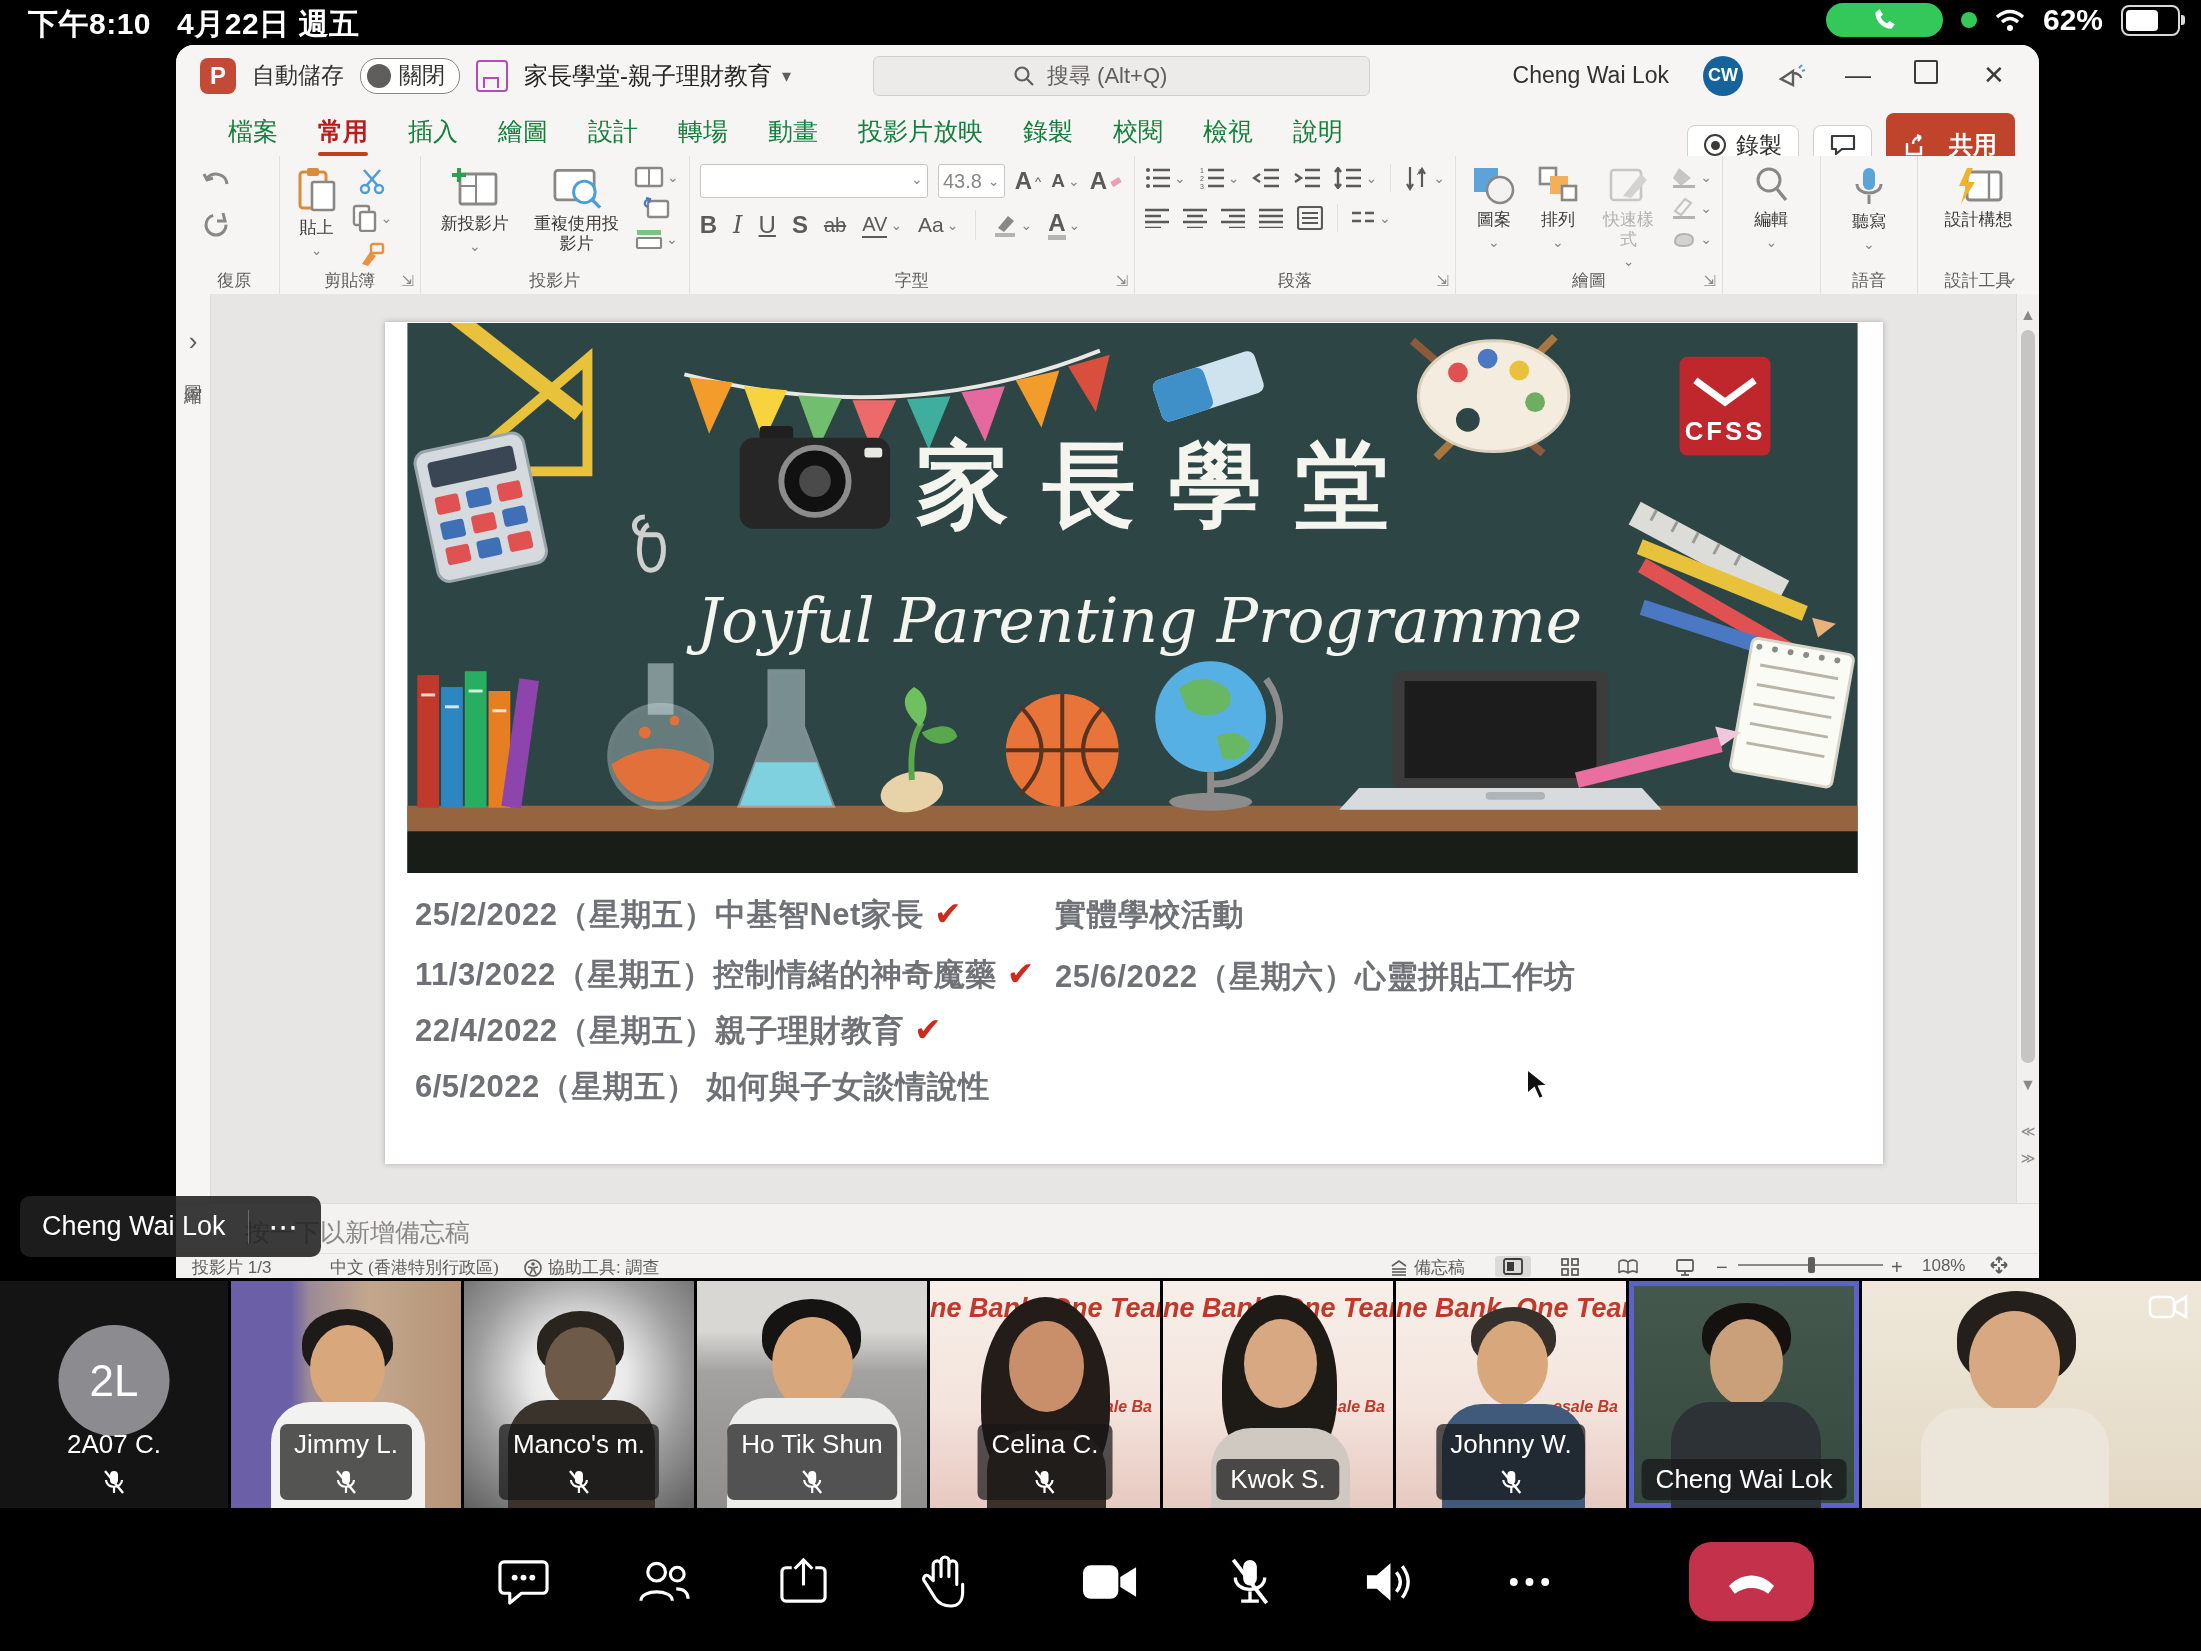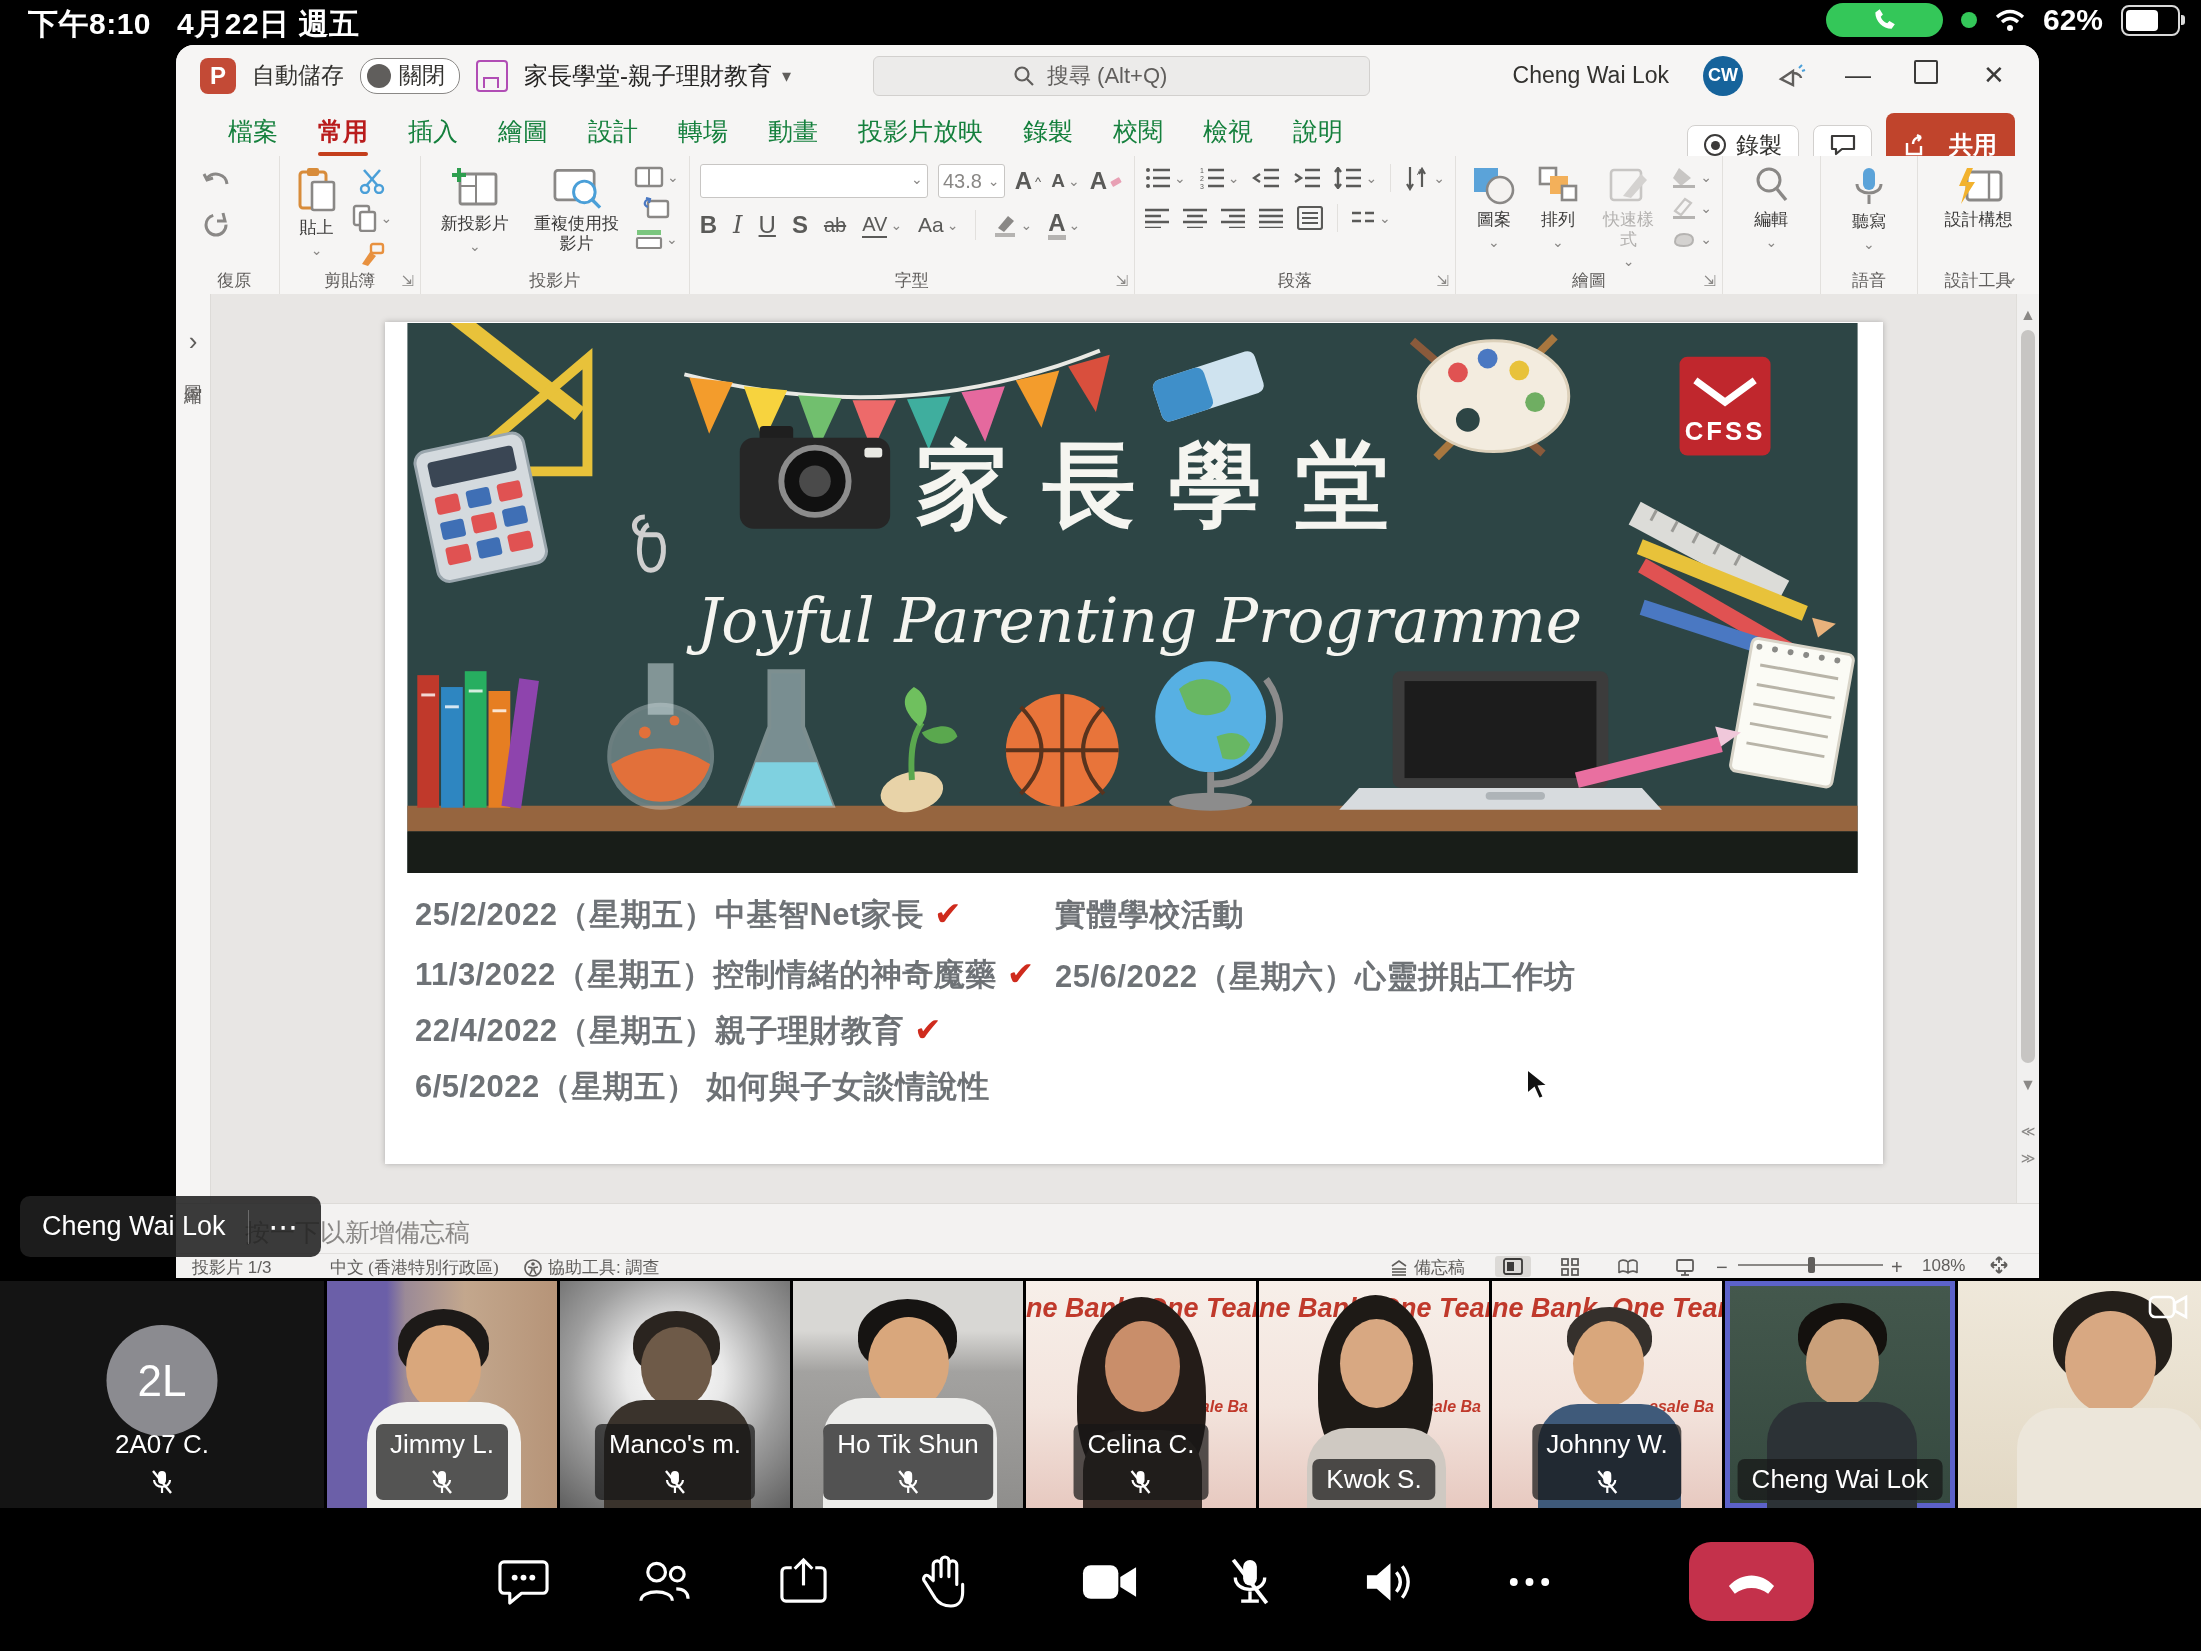--- a/index.html
+++ b/index.html
@@ -876,21 +876,21 @@
   </div>
 
   <div class="presenter">
     <span class="pname">Cheng Wai Lok</span>
     <span class="pdiv"></span>
     <span class="pmore">⋯</span>
   </div>
 
   <div class="strip">
 
-    <div class="tile t-room" style="width:324px;">
+    <div class="tile t-room" style="width:228px;">
       <div class="avatar2">2L</div>
       <div class="plate bare">
         <span>2A07 C.</span>
         <svg width="24" height="26" viewBox="0 0 24 26">
             <rect x="8" y="2" width="8" height="13" rx="4" fill="#fff"></rect>
             <path d="M4 11 C4 20 20 20 20 11" stroke="#fff" stroke-width="2.2" fill="none"></path>
             <line x1="12" y1="18" x2="12" y2="24" stroke="#fff" stroke-width="2.2"></line>
             <line x1="3" y1="2" x2="21" y2="24" stroke="#fff" stroke-width="2.4"></line>
           </svg>
       </div>

